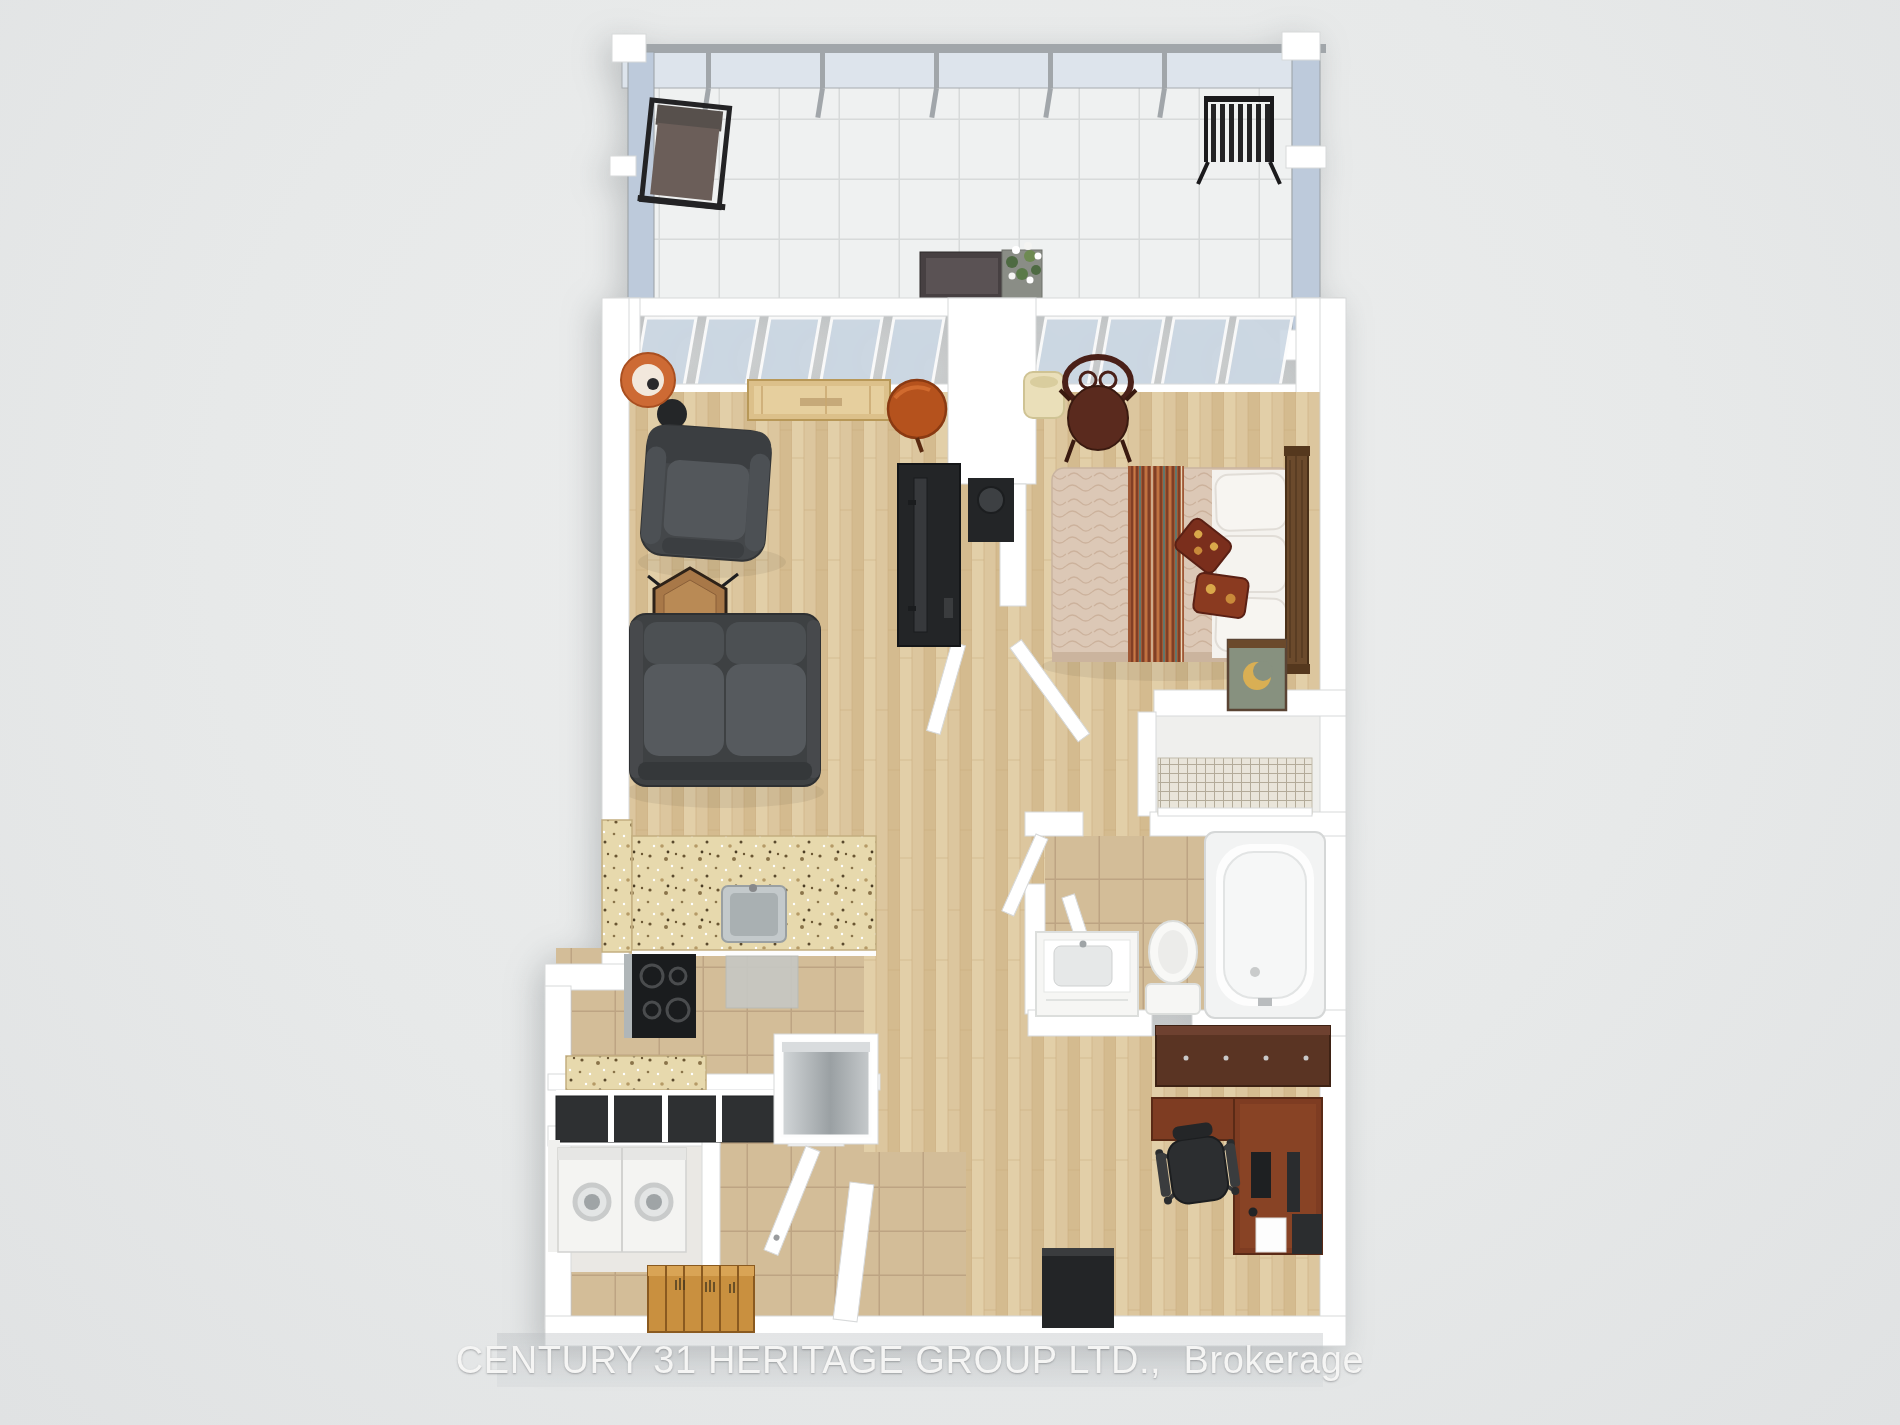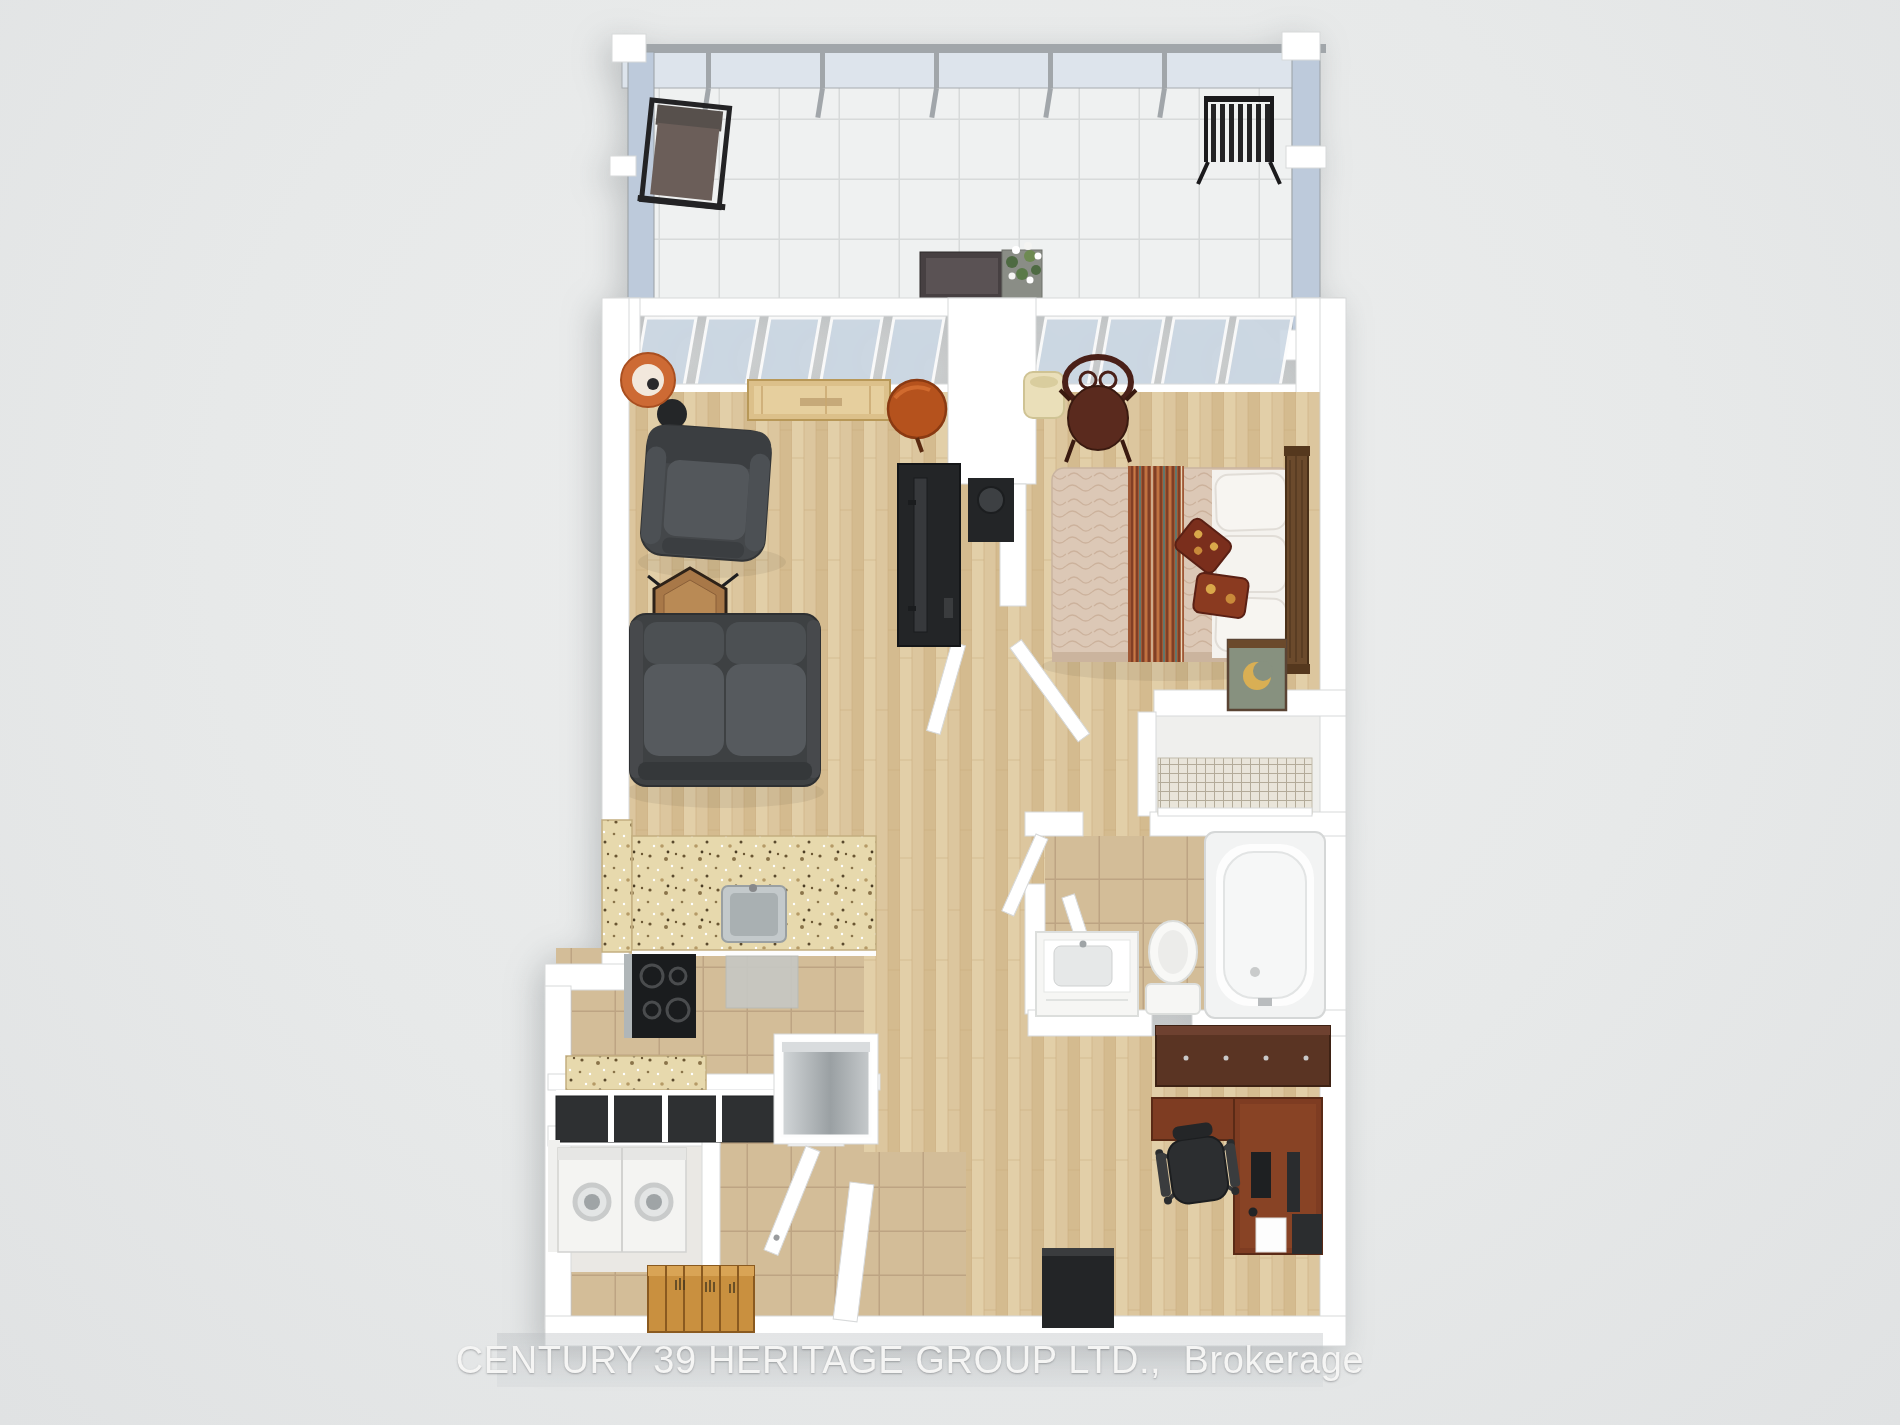--- a/index.html
+++ b/index.html
@@ -451,15 +451,15 @@
         <rect x="-40" y="-22" width="10" height="44" rx="4" fill="#3a3c3e"></rect>
         <rect x="30" y="-22" width="10" height="44" rx="4" fill="#3a3c3e"></rect>
         <rect x="-20" y="-46" width="40" height="14" rx="6" fill="#242628"></rect>
       </g>
     </g>
 
   </g>
 </svg>
 
 <div class="watermark">
-  <span>CENTURY 39 HERITAGE GROUP LTD.,  Brokerage</span>
+  <span>CENTURY 31 HERITAGE GROUP LTD.,  Brokerage</span>
 </div>
 </div>
 
 </body></html>

